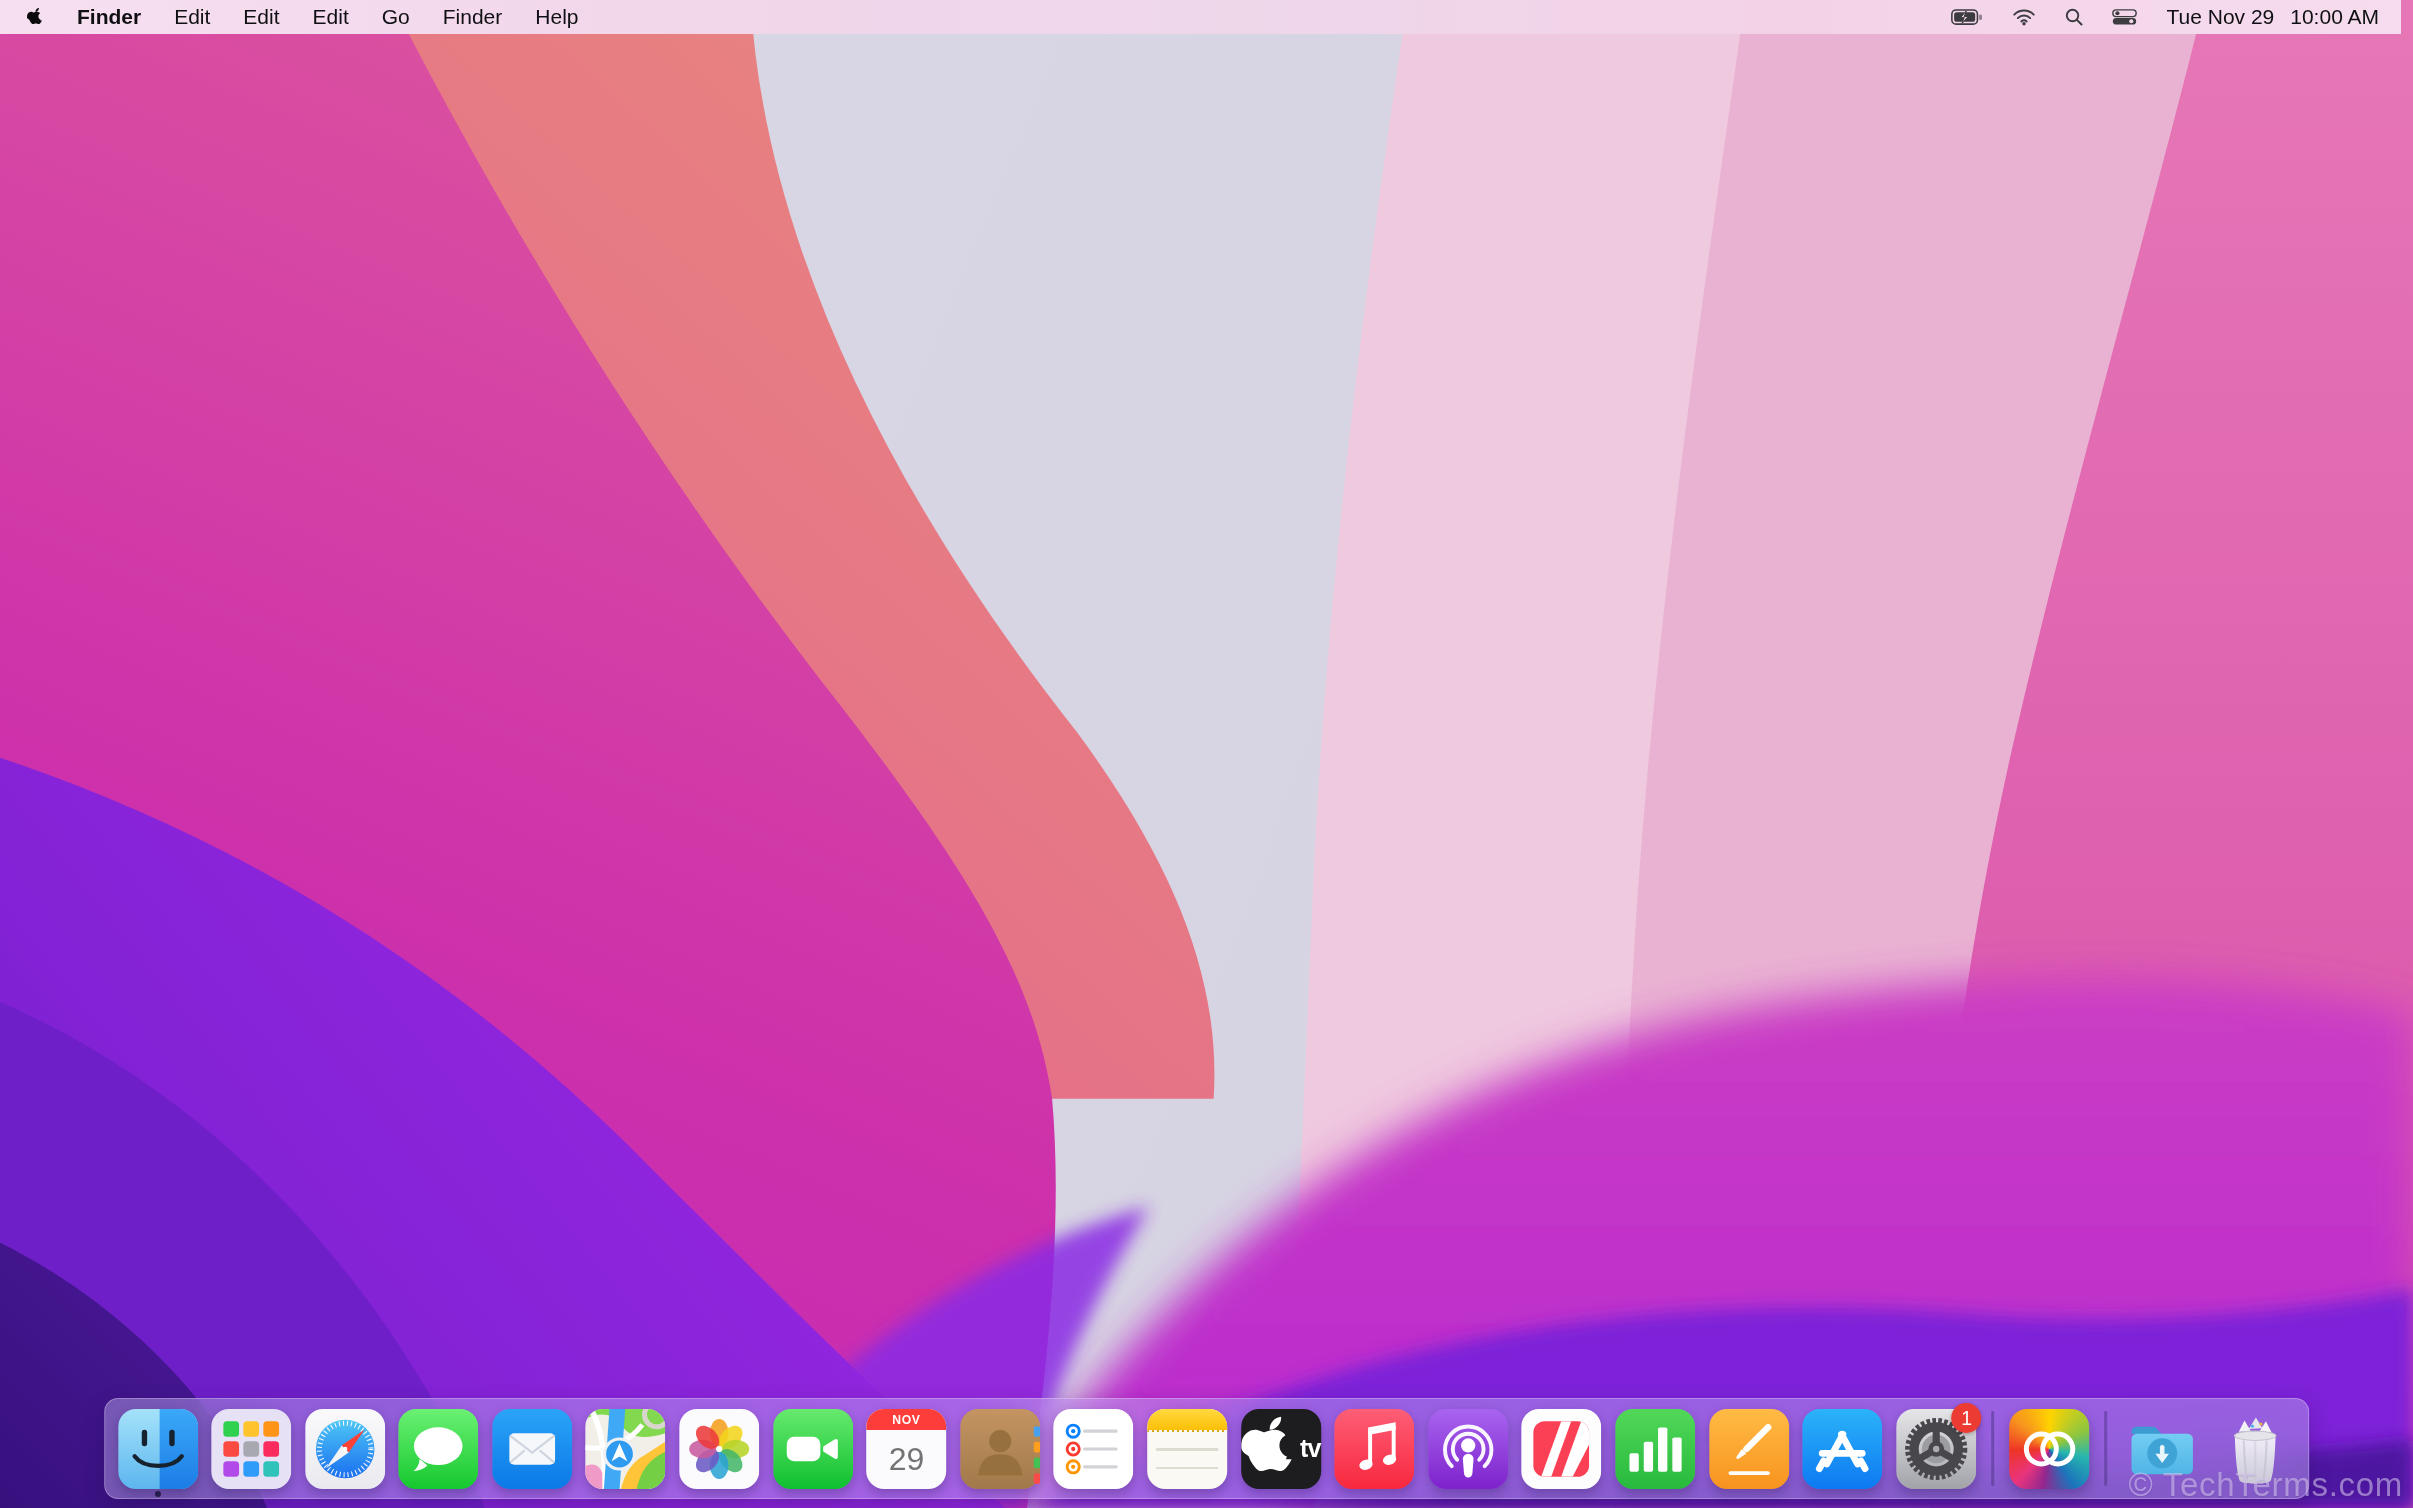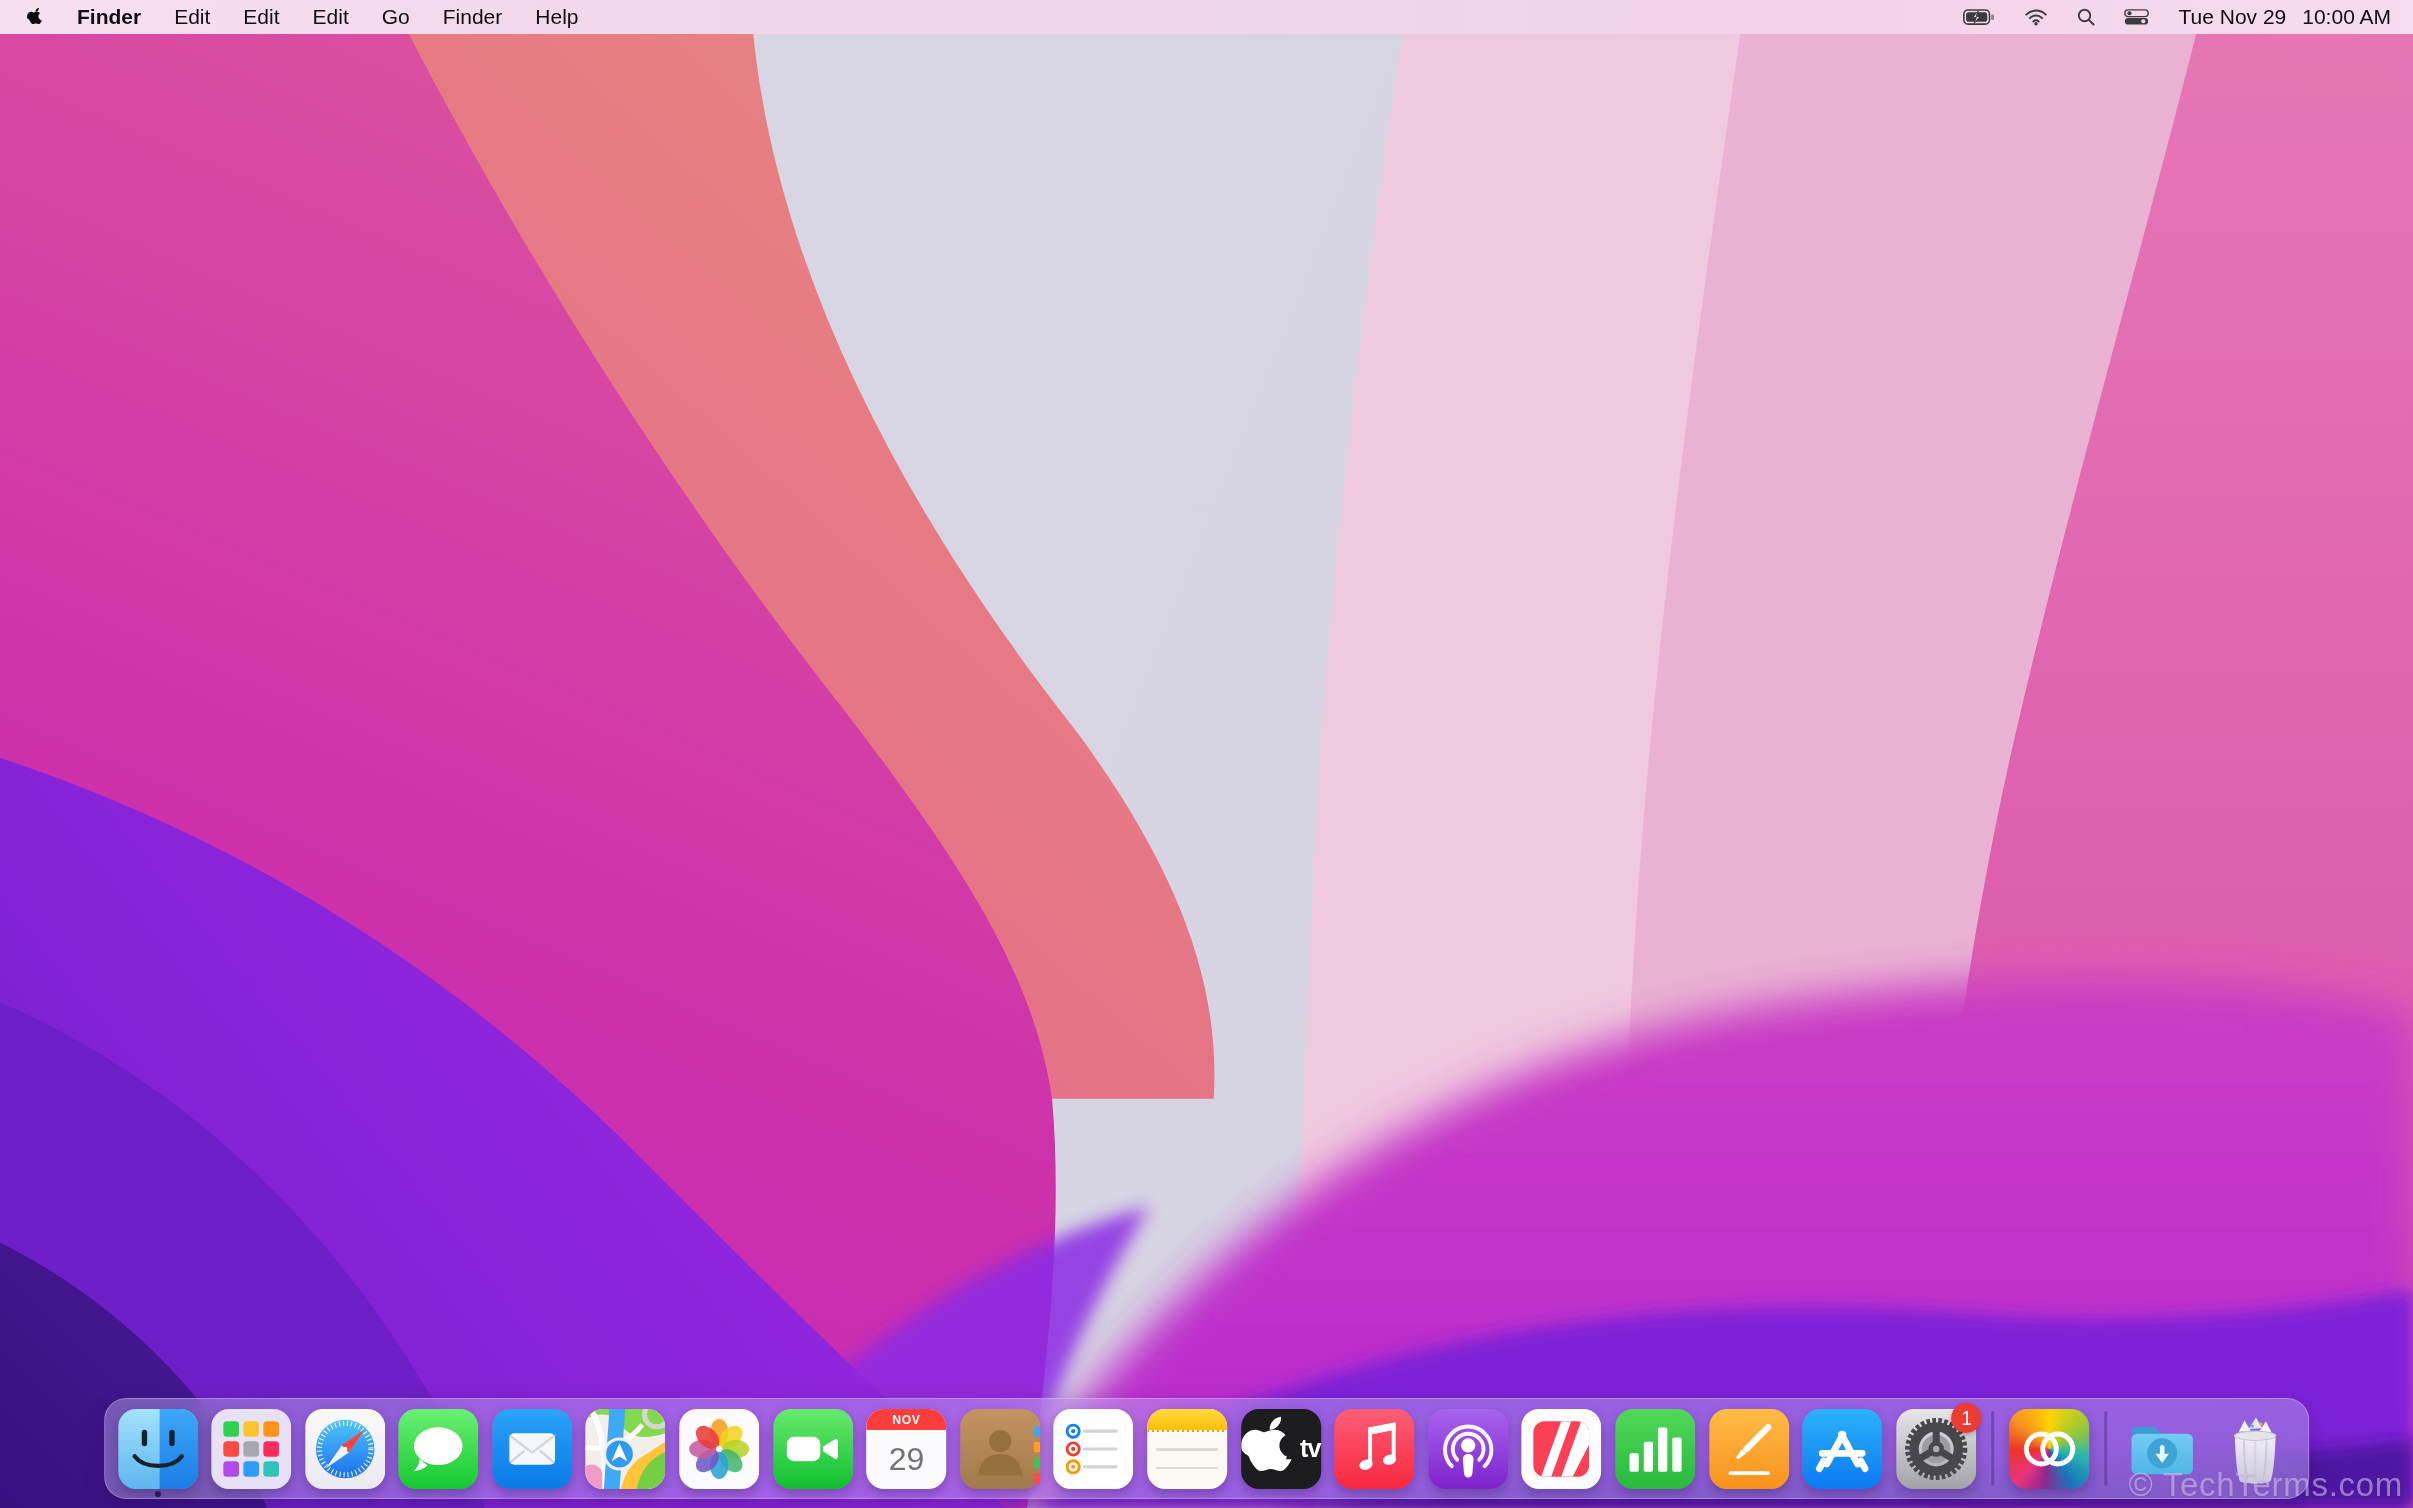--- a/index.html
+++ b/index.html
@@ -3,38 +3,38 @@
 <meta charset="utf-8">
 <style>
   *{box-sizing:border-box;margin:0;padding:0}
   html,body{width:2413px;height:1508px;overflow:hidden}
   body{font-family:"Liberation Sans",sans-serif;position:relative;background:#d7d6e3}
 
   
   #wallpaper{position:absolute;inset:0;z-index:0;display:block}
 
   
-  .menubar{position:absolute;top:0;left:0;right:0;height:34px;z-index:40;
+  .menubar{position:absolute;top:0;left:0;right:12px;height:34px;z-index:40;
     display:flex;align-items:center;
     background:linear-gradient(90deg,#f6e0f0 0%,#f2d6ea 28%,#efd7ea 52%,#f3d2e7 75%,#f6dcee 100%);
     color:#101014;font-size:21px}
   .mb-left{display:flex;align-items:center;gap:33px;padding-left:27px}
   .mb-left .apple{display:flex;align-items:center}
   .mb-item{cursor:default;white-space:nowrap}
   .mb-item.active{font-weight:700}
   .mb-right{margin-left:auto;display:flex;align-items:center;gap:29px;padding-right:22px}
   .mb-right .clock{display:flex;gap:16px;white-space:nowrap}
   .mb-icon{display:flex;align-items:center}
 
   
   .dock{position:absolute;left:50%;bottom:9.3px;transform:translateX(-50%);z-index:20;
     height:101px;display:flex;align-items:flex-start;gap:13.6px;padding:10px 13px;
     background:rgba(196,184,242,.42);
     -webkit-backdrop-filter:blur(36px);backdrop-filter:blur(36px);
-    border:0.7px solid rgba(255,255,255,.28);border-radius:22px;
+    border:0.7px solid rgba(255,255,255,.28);border-radius:14px;
     box-shadow:0 7.2px 20px rgba(30,10,70,.25)}
   .tile{position:relative;width:80px;height:80px;border-radius:18px;flex:0 0 auto;
     box-shadow:0 5px 11.5px rgba(22,10,56,.28)}
   .tile svg{display:block;width:80px;height:80px}
   .dock-sep{width:2.9px;height:75px;margin:0 1.4px;align-self:center;border-radius:1.4px;
     background:rgba(66,46,120,.45);flex:0 0 auto;box-shadow:none}
   .run-dot{position:absolute;left:50%;bottom:-8.6px;transform:translateX(-50%);
     width:6.5px;height:6.5px;border-radius:50%;background:#241c4a}
   .badge{position:absolute;top:-5.7px;right:-5.7px;min-width:30px;height:30px;border-radius:15px;
     background:#ec3b33;color:#fff;font-size:19.4px;font-weight:400;display:flex;

